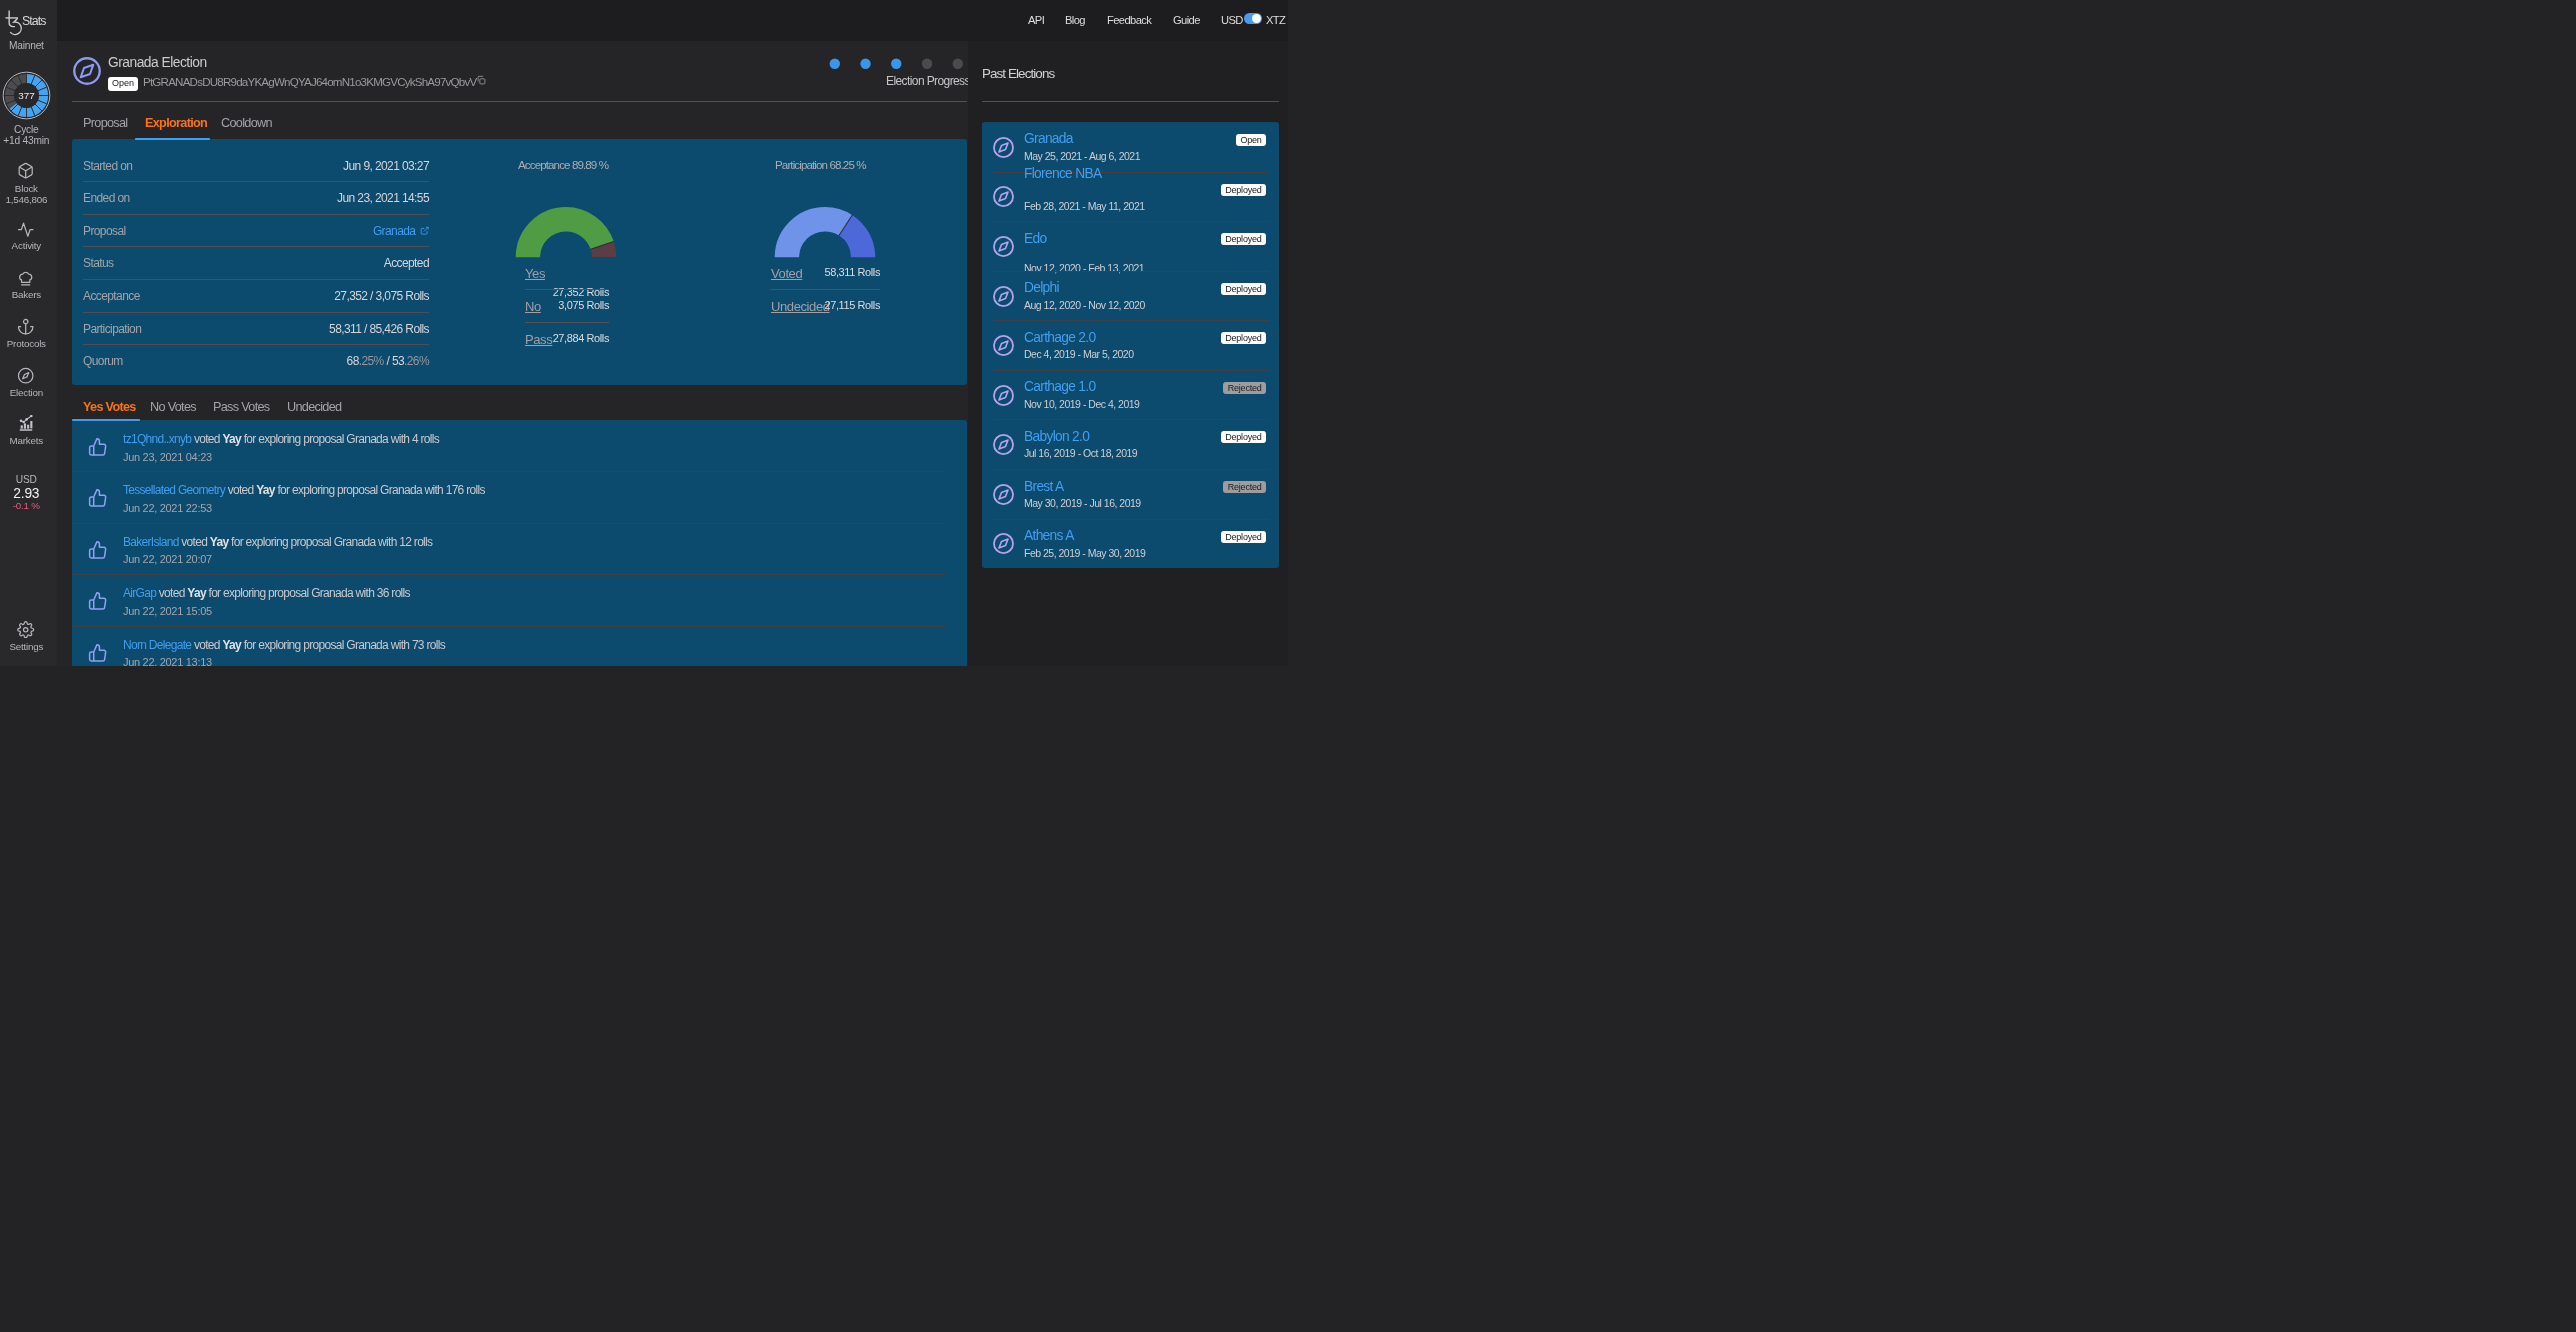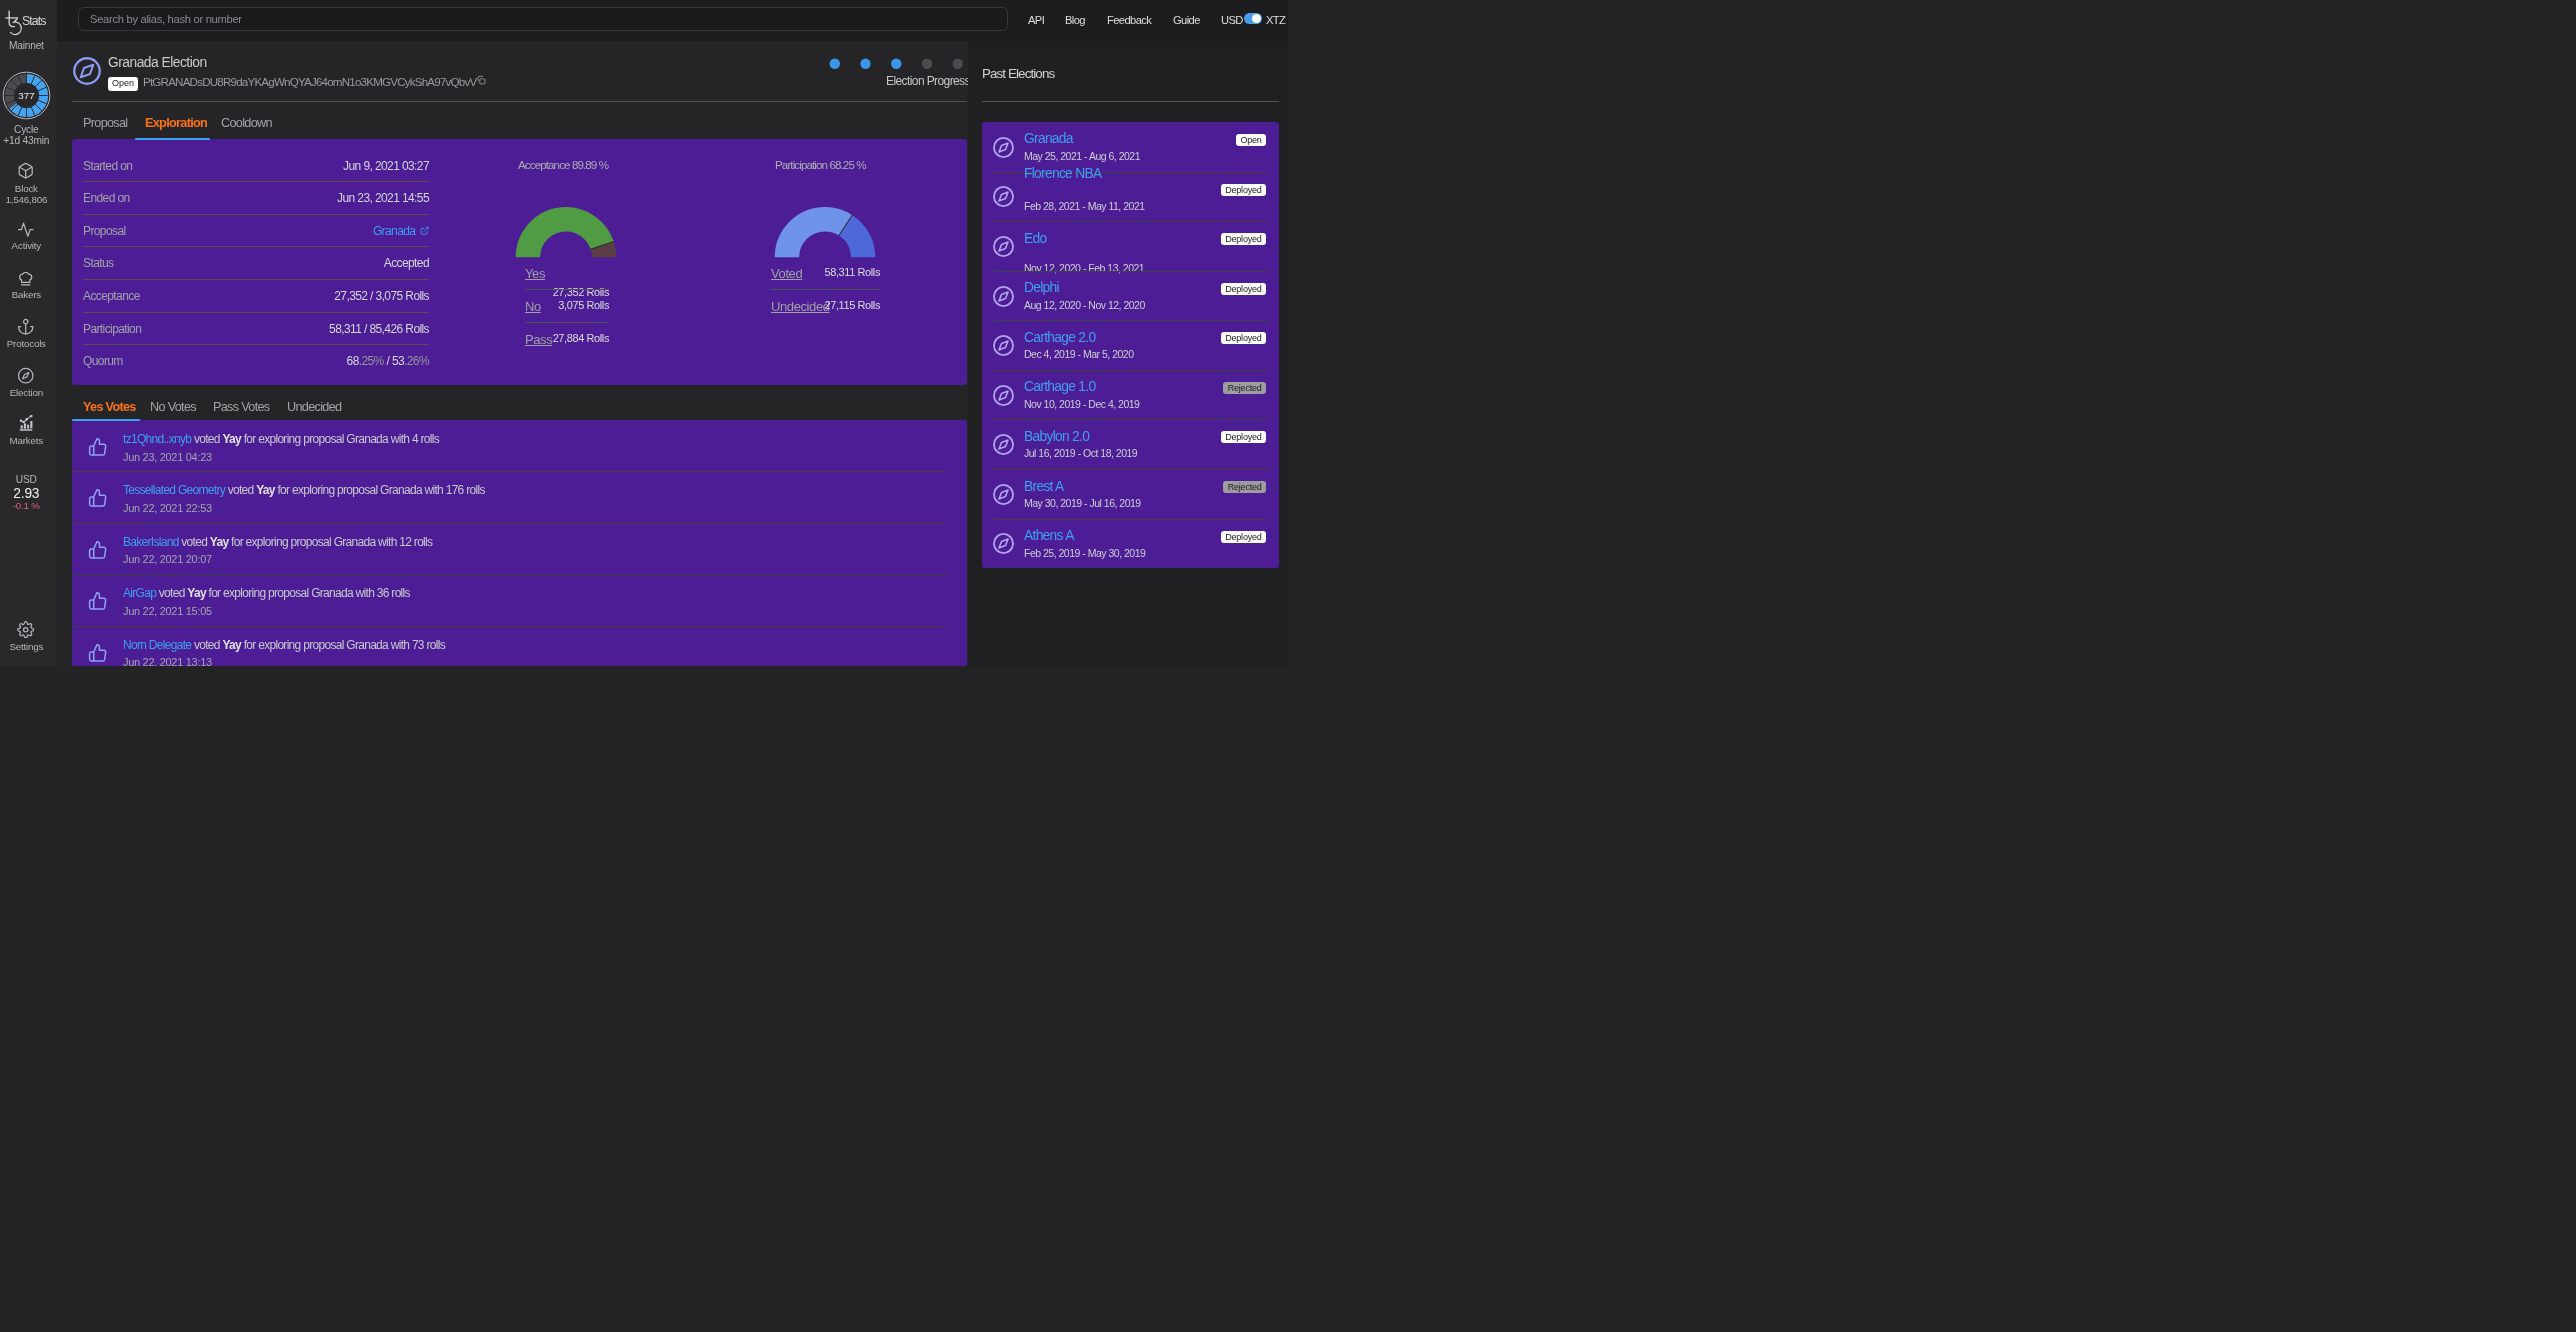--- a/index.html
+++ b/index.html
@@ -18,21 +18,21 @@
   #knob { position:absolute; right:0.7px; top:0.7px; width:9.4px; height:9.4px; border-radius:4.7px; background:#fff; }
 
   
   #sidebar { position:absolute; left:0; top:0; width:57px; height:666px; background:#29292b; }
   .sb { position:absolute; left:-2.2px; width:57px; text-align:center; color:#b6b6ba; font-size:9.8px; letter-spacing:-0.2px; }
 
   
   #main { position:absolute; left:57px; top:41px; width:914px; height:626px; }
   
   .hsep { position:absolute; background:#515156; height:1.1px; }
-  .card { position:absolute; background:#4c1d95; border-radius:2.9px; }
+  .card { position:absolute; background:#0c4a6e; border-radius:2.9px; }
   .tab { position:absolute; font-size:12.7px; color:#a3a3a8; letter-spacing:-0.7px; }
   .tab.on { color:#f97316; font-weight:bold; }
   .tabline { position:absolute; height:2.2px; background:#3ba1ef; border-radius:0.7px; z-index:5; }
 
   .trow-label { position:absolute; left:11px; color:#a3a3a9; font-size:12px; letter-spacing:-0.6px; }
   .trow-val { position:absolute; right:0; color:#d6d6d9; font-size:12px; text-align:right; letter-spacing:-0.6px; }
   .rsep { position:absolute; height:0.7px; background:#4e4e53; }
   .dim { color:#97979c; }
   a, .link { color:#3f9ff0; text-decoration:none; }
 
@@ -52,21 +52,20 @@
   .edate { position:absolute; font-size:10.5px; color:#cfcfd3; letter-spacing:-0.5px; }
   .badge { position:absolute; background:#fdfdfd; color:#1c1c1e; font-size:9px;
     border-radius:2.9px; height:12px; line-height:12px; padding:0 4.7px; letter-spacing:-0.2px; }
   .badge.gray { background:#9d9d9f; }
 </style>
 </head>
 <body>
 <div id="page">
 
   <div id="topbar">
-    <div id="search">Search by alias, hash or number</div>
     <div class="navlink" style="left:971px;">API</div>
     <div class="navlink" style="left:1008px;">Blog</div>
     <div class="navlink" style="left:1050px;">Feedback</div>
     <div class="navlink" style="left:1116px;">Guide</div>
     <div class="navlink" style="left:1164px;">USD</div>
     <div id="toggle">
         <div id="knob"></div>
       </div>
     <div class="navlink" style="left:1209px;">XTZ</div>
   </div>

